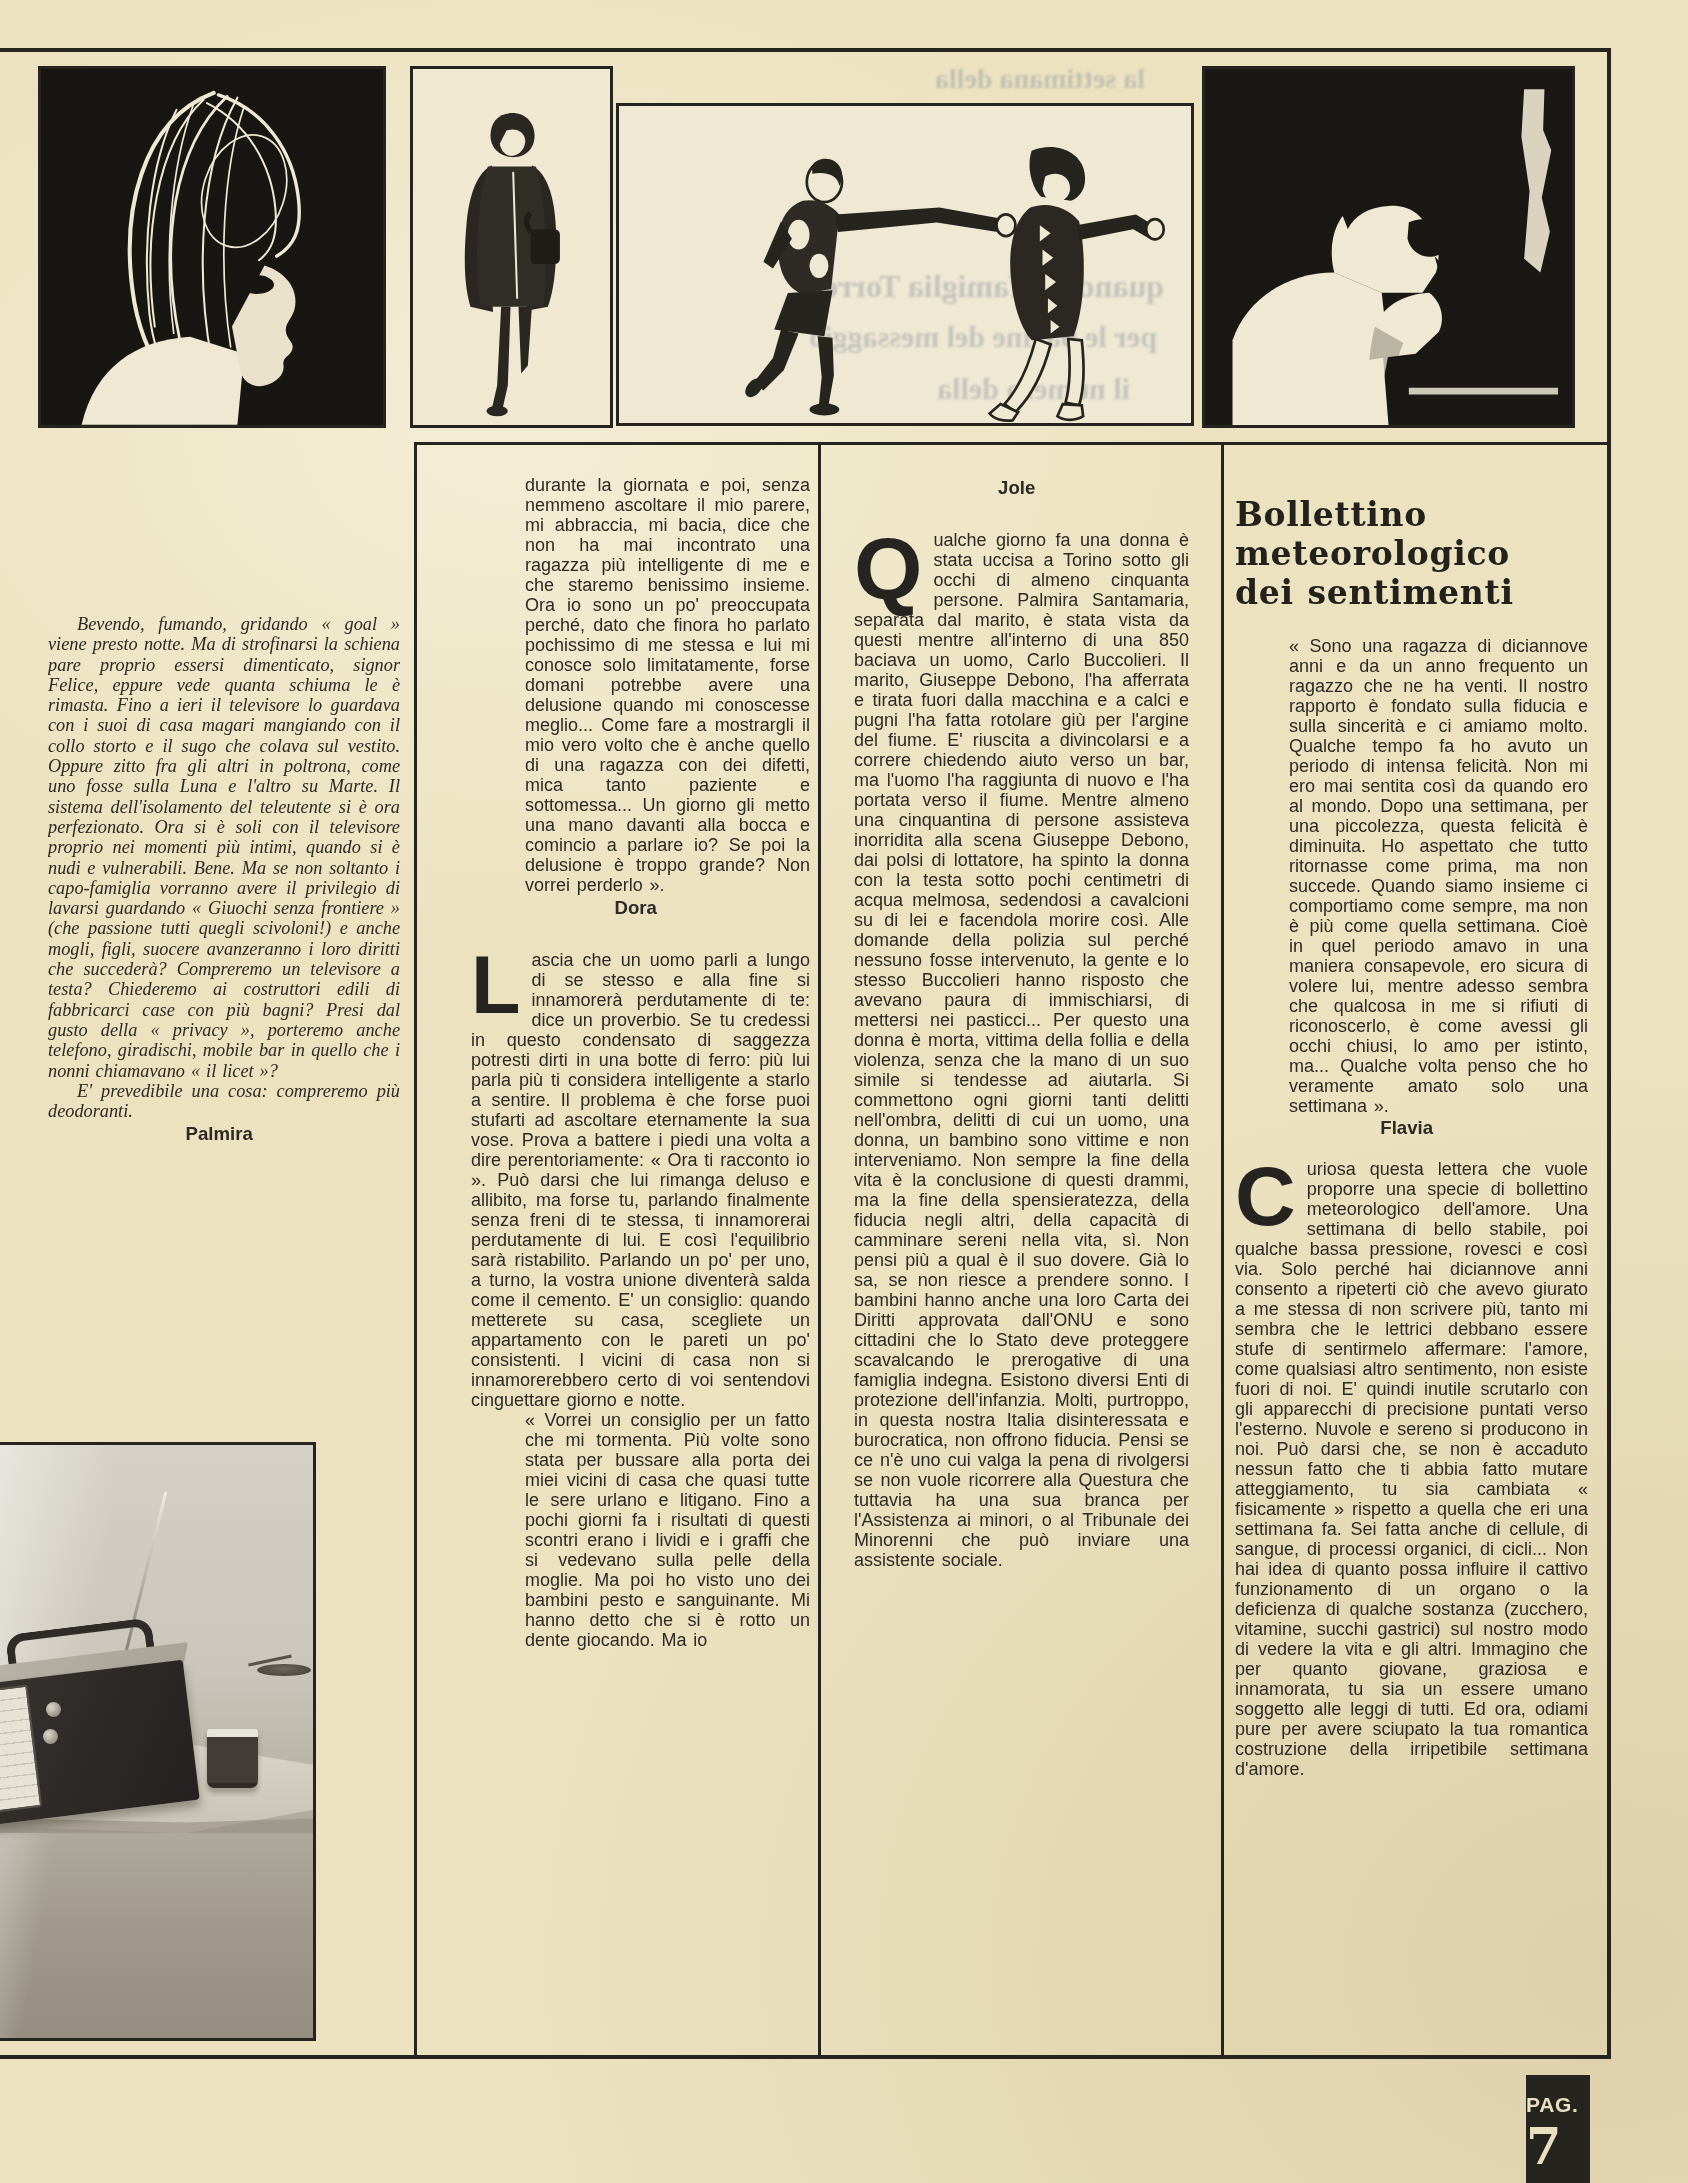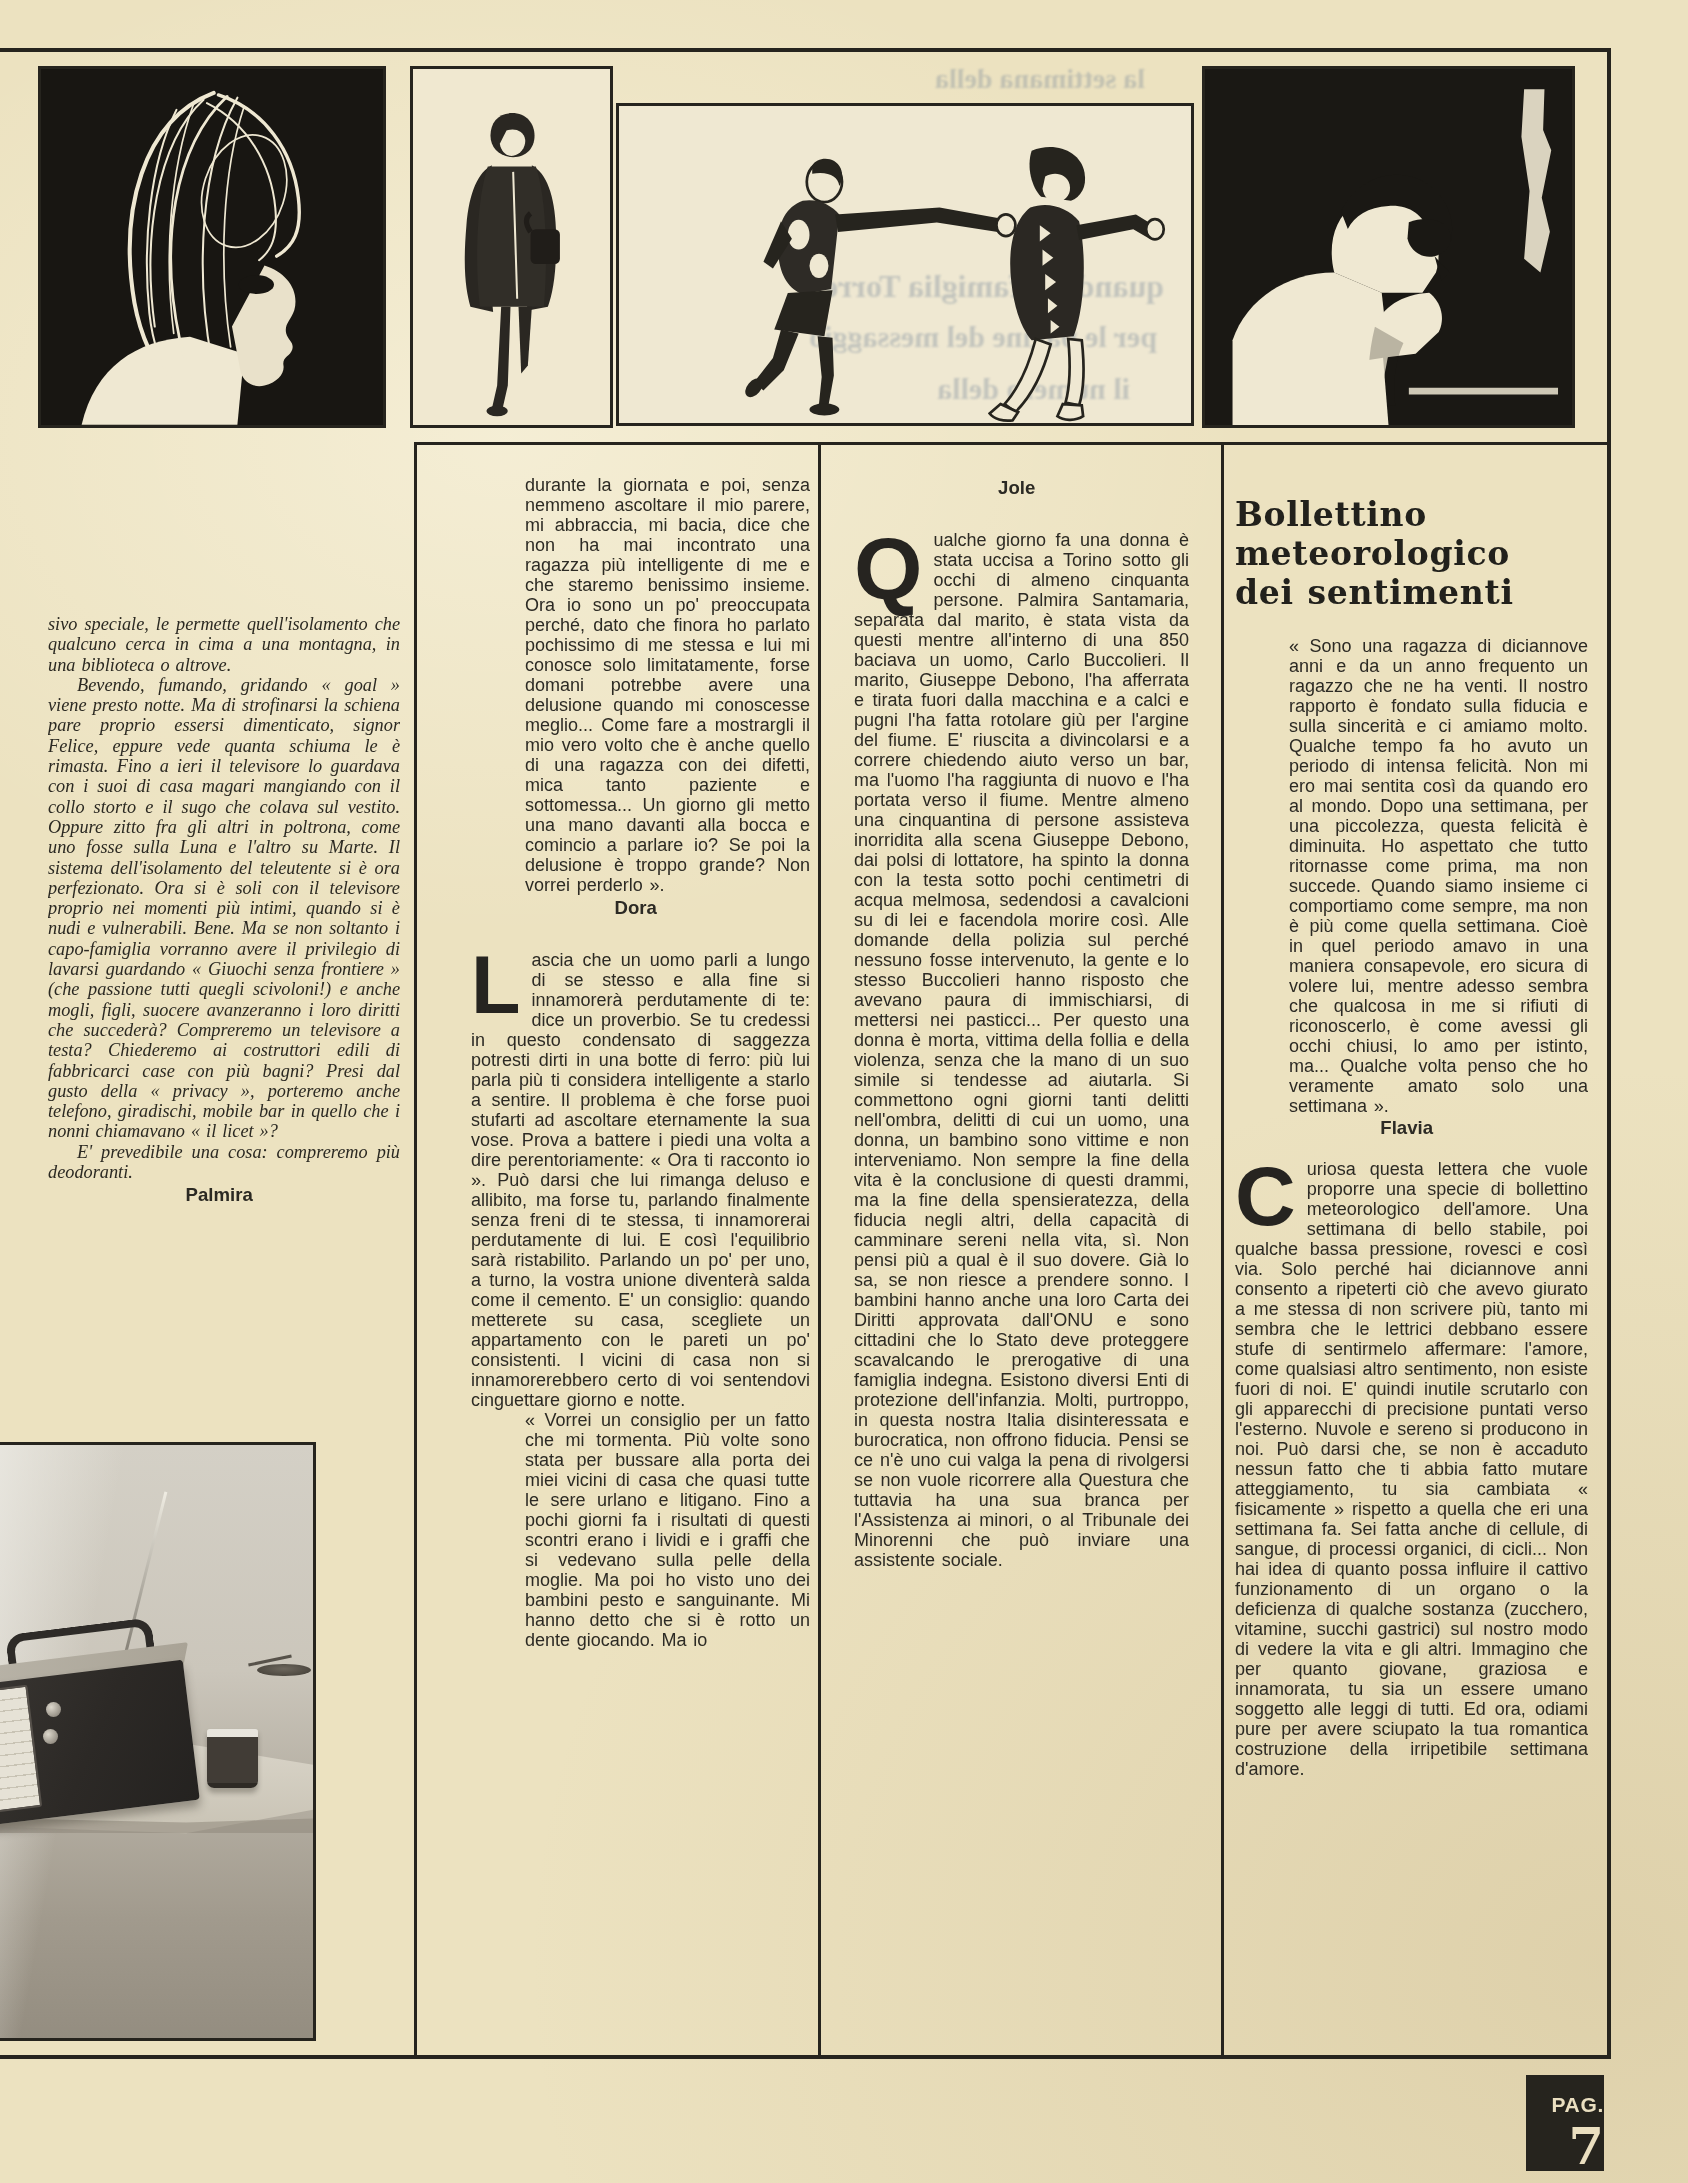--- a/index.html
+++ b/index.html
@@ -56,22 +56,22 @@
   #photo .handle{position:absolute;left:7px;top:181px;width:131px;height:36px;border:8.3px solid #2e2b28;border-bottom:none;
     border-radius:18px 18px 0 0;transform:rotate(-7deg);}
   #photo .antenna{position:absolute;left:116px;top:41px;width:3.4px;height:200px;background:linear-gradient(180deg,#efece2,#6f6a60);
     transform:rotate(14deg);transform-origin:bottom center;}
   #photo .glass{position:absolute;left:207px;top:284px;width:51px;height:59px;border-radius:2.8px 2.8px 7px 7px;
     background:linear-gradient(180deg,rgba(236,233,226,.9) 0 14%,#413c36 14% 92%,#2e2a25 92%);box-shadow:0 4.1px 5.5px rgba(40,35,25,.3);}
   #photo .ashtray{position:absolute;left:257px;top:219px;width:54px;height:12.4px;border-radius:50%;
     background:radial-gradient(ellipse at 50% 40%,#6d675d,#3f3b34);}
   #photo .ash-stick{position:absolute;left:248px;top:214px;width:44px;height:3.4px;background:#57524a;transform:rotate(-12deg);}
   
-  #pagebox{position:absolute;left:1526px;top:2075px;width:64px;height:96px;background:#26241e;
-    color:#eadfc0;text-align:right;padding-left:14px;}
+  #pagebox{position:absolute;left:1526px;top:2075px;width:64px;height:108px;background:#26241e;
+    color:#eadfc0;text-align:left;}
   #pagebox .plabel{font-family:"Liberation Sans",sans-serif;font-weight:bold;font-size:21px;letter-spacing:0.7px;margin-top:18px;}
   #pagebox .pnum{font-family:"DejaVu Serif",serif;font-weight:bold;font-size:51px;line-height:51px;margin-top:4.1px;}
 </style>
 </head>
 <body>
 
 <div id="page">
 
   <div class="rule" style="left:0;top:48px;width:1611px;height:4.1px;"></div>
   <div class="rule" style="left:1607px;top:48px;width:4.1px;height:2011px;"></div>
@@ -175,21 +175,20 @@
       <path d="M200,210 C230,150 300,140 340,180 C360,200 368,228 362,254 L330,240 C320,214 300,200 270,202 C240,204 220,216 210,236 Z" fill="#1a1814"></path>
       <path d="M300,226 C326,216 352,222 360,240 C366,256 356,272 338,276 C318,280 302,268 298,250 Z" fill="#1a1814"></path>
       <path d="M338,276 L360,300 L348,312 Z" fill="#1a1814"></path>
       <path d="M330,330 C348,344 354,368 344,388 L310,420 L262,426 L250,380 C260,352 290,332 330,330 Z" fill="#efe8d2"></path>
       <path d="M250,380 C240,420 238,460 244,500 L280,496 C276,462 280,430 292,404 Z" fill="#1a1814" opacity=".25"></path>
       <path d="M262,426 L270,525 L240,525 L236,430 Z" fill="#efe8d2"></path>
     </svg>
   </div>
 
   <div id="col1" class="col serifcol" style="left:48px;top:614px;width:352px;height:821px;">
-    <p>sivo speciale, le permette quell'isolamento che qualcuno cerca in cima a una montagna, in una biblioteca o altrove.</p>
     <p class="firstline-indent">Bevendo, fumando, gridando « goal » viene presto notte. Ma di strofinarsi la schiena pare proprio essersi dimenticato, signor Felice, eppure vede quanta schiuma le è rimasta. Fino a ieri il televisore lo guardava con i suoi di casa magari mangiando con il collo storto e il sugo che colava sul vestito. Oppure zitto fra gli altri in poltrona, come uno fosse sulla Luna e l'altro su Marte. Il sistema dell'isolamento del teleutente si è ora perfezionato. Ora si è soli con il televisore proprio nei momenti più intimi, quando si è nudi e vulnerabili. Bene. Ma se non soltanto i capo-famiglia vorranno avere il privilegio di lavarsi guardando « Giuochi senza frontiere » (che passione tutti quegli scivoloni!) e anche mogli, figli, suocere avanzeranno i loro diritti che succederà? Compreremo un televisore a testa? Chiederemo ai costruttori edili di fabbricarci case con più bagni? Presi dal gusto della « privacy », porteremo anche telefono, giradischi, mobile bar in quello che i nonni chiamavano « il licet »?</p>
     <p class="firstline-indent">E' prevedibile una cosa: compreremo più deodoranti.</p>
     <p class="sig">Palmira</p>
   </div>
 
   <div id="photo">
     <div class="tray"></div>
     <div class="tray-edge"></div>
     <div class="antenna"></div>
     <div class="handle"></div>

